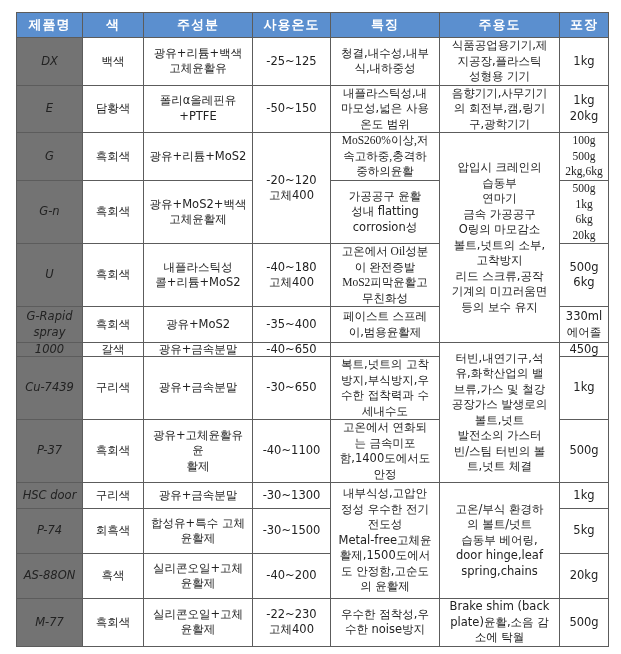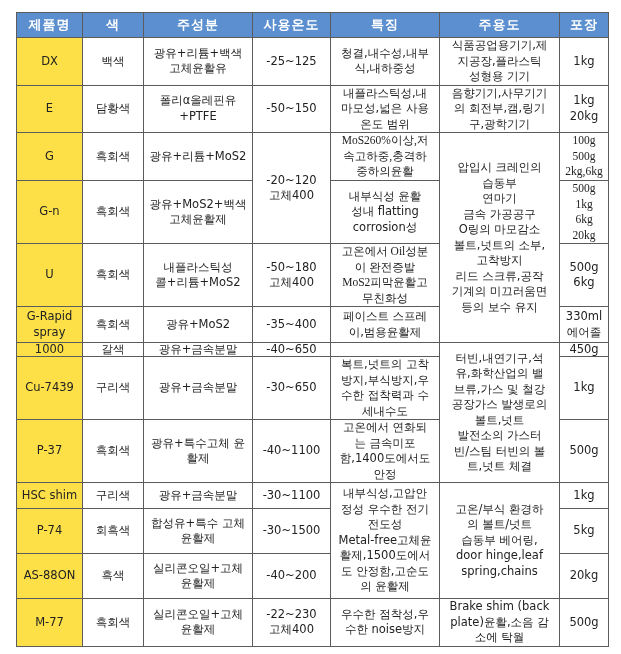--- a/index.html
+++ b/index.html
@@ -11,21 +11,21 @@
     width: 592px;
   }
   table.spec th, table.spec td {
     border: 1px solid #5c5c5c; padding: 0 2px; text-align: center; vertical-align: middle;
     font-size: 11.5px; line-height: 15.5px; overflow: hidden;
   }
   table.spec th {
     background: #5b8fcf; color: #ffffff; font-weight: bold; height: 24px;
     font-size: 13px; letter-spacing: 1px;
   }
-  td.name { background: #fde047; }
+  td.name { background: #737373; font-style: italic; }
   td.tight { font-size: 11px; line-height: 15px; font-family: Liberation Serif, serif; }
   .multiline { white-space: pre-line; }
 </style>
 </head>
 <body>
 
 <table class="spec">
   <colgroup>
     <col style="width:66px">
       <col style="width:61px">
@@ -100,35 +100,35 @@
       <td class="multiline tight">100g
 500g
 2kg,6kg</td>
     </tr>
 
     <tr style="height:63px">
       <td class="name">G-n</td>
       <td>흑회색</td>
       <td class="multiline">광유+MoS2+백색
 고체윤활제</td>
-      <td class="multiline">내부식성 윤활
+      <td class="multiline">가공공구 윤활
 성내 flatting
 corrosion성</td>
       <td class="multiline tight">500g
 1kg
 6kg
 20kg</td>
     </tr>
 
     <tr style="height:62px">
       <td class="name">U</td>
       <td>흑회색</td>
       <td class="multiline">내플라스틱성
 콜+리튬+MoS2</td>
-      <td class="multiline">-50~180
+      <td class="multiline">-40~180
 고체400</td>
       <td class="multiline tight">고온에서 Oil성분
 이 완전증발
 MoS2피막윤활고
 무친화성</td>
       <td class="multiline">500g
 6kg</td>
     </tr>
 
     <tr style="height:36px">
@@ -168,35 +168,35 @@
       <td class="multiline">복트,넛트의 고착
 방지,부식방지,우
 수한 접착력과 수
 세내수도</td>
       <td>1kg</td>
     </tr>
 
     <tr style="height:62px">
       <td class="name">P-37</td>
       <td>흑회색</td>
-      <td class="multiline">광유+특수고체 윤
+      <td class="multiline">광유+고체윤활유 윤
 활제</td>
       <td>-40~1100</td>
       <td class="multiline">고온에서 연화되
 는 금속미포
 함,1400도에서도
 안정</td>
       <td>500g</td>
     </tr>
 
     <tr style="height:26px">
-      <td class="name">HSC shim</td>
+      <td class="name">HSC door</td>
       <td>구리색</td>
       <td>광유+금속분말</td>
-      <td>-30~1100</td>
+      <td>-30~1300</td>
       <td rowspan="3" class="multiline">내부식성,고압안
 정성 우수한 전기
 전도성
 Metal-free고체윤
 활제,1500도에서
 도 안정함,고순도
 의 윤활제</td>
       <td rowspan="3" class="multiline">고온/부식 환경하
 의 볼트/넛트
 습동부 베어링,

